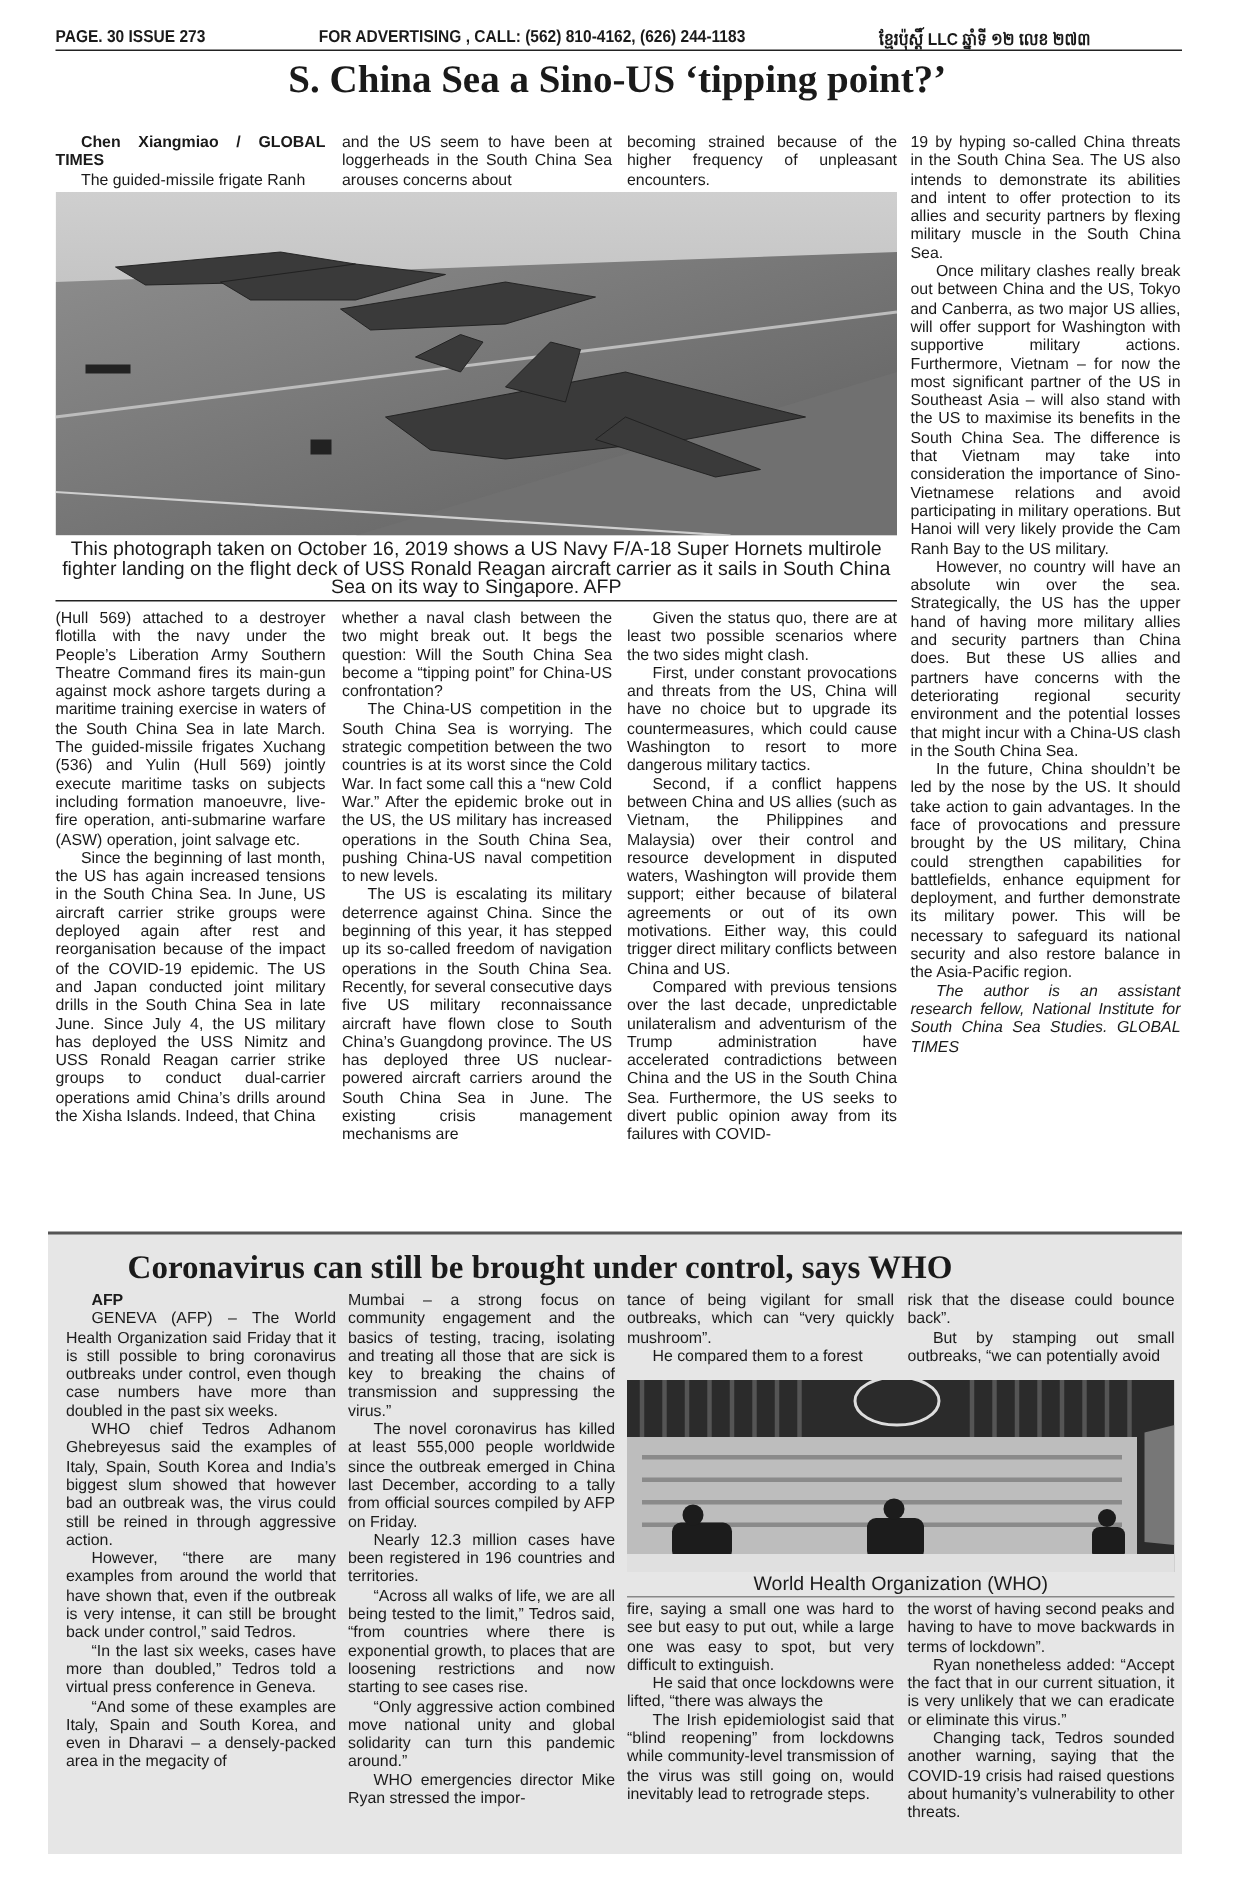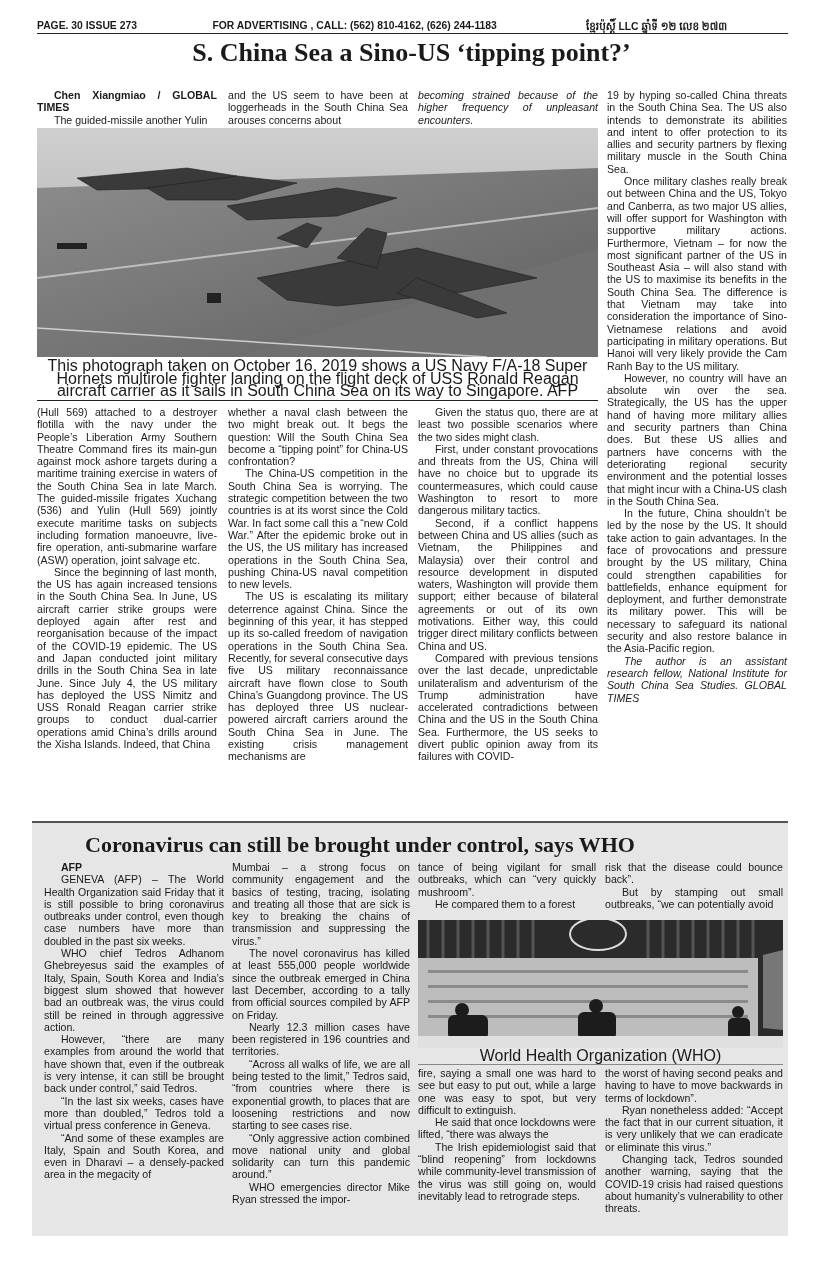--- a/index.html
+++ b/index.html
@@ -10,43 +10,43 @@
             font-family:"Liberation Sans", sans-serif; transform:scaleX(0.9); transform-origin:left; }
   .header span { position:absolute; top:0; white-space:nowrap; }
   .rule { background:#222; height:1px; }
   .headline { font-weight:bold; text-align:center; white-space:nowrap;font-family:Liberation Serif, serif; }
   .col { position:absolute; font-size:10.6px; line-height:12.3px; text-align:justify; }
   .col p { margin:0; text-indent:1.6em; }
   .col p.noindent { text-indent:0; }
   .byline { font-weight:bold; }
   .italic { font-style:italic; }
   .photo { position:absolute; overflow:hidden; }
-  .caption { position:absolute; font-size:16px; line-height:12.5px; text-align:center; }
+  .caption { position:absolute; font-size:13px; line-height:12.5px; text-align:center; }
   .graybox { position:absolute; left:32px; top:822px; width:756px; height:414px; background:#e6e6e6; }
 </style>
 </head>
 <body>
 
 <div class="abs header">
   <span style="left:0">PAGE. 30  ISSUE 273</span>
   <span style="left:195px">FOR ADVERTISING ,  CALL: (562) 810-4162, (626) 244-1183</span>
   <span style="left:610px">ខ្មែរប៉ុស្តិ៍ LLC  ឆ្នាំទី ១២  លេខ ២៧៣</span>
 </div>
 <div class="abs rule" style="left:37px; top:33px; width:751px;"></div>
 
 <div class="abs headline" style="left:0; top:36px; width:823px; font-size:26px; line-height:34px;">S. China Sea a Sino-US ‘tipping point?’</div>
 
 <div class="col" style="left:37px; top:89px; width:180px;">
   <p class="byline">Chen Xiangmiao / GLOBAL TIMES</p>
-  <p>The guided-missile another Yulin</p>
+  <p>The guided-missile frigate Ranh</p>
 </div>
 <div class="col" style="left:228px; top:89px; width:180px;">
   <p class="noindent">and the US seem to have been at loggerheads in the South China Sea arouses concerns about</p>
 </div>
-<div class="col" style="left:418px; top:89px; width:180px;font-style:italic;">
+<div class="col" style="left:418px; top:89px; width:180px;">
   <p class="noindent">becoming strained because of the higher frequency of unpleasant encounters.</p>
 </div>
 
 <div class="photo" style="left:37px; top:128px; width:561px; height:229px;">
   <svg width="561" height="229" viewBox="0 0 561 229">
     <defs>
       <linearGradient id="sea" x1="0" y1="0" x2="0" y2="1">
         <stop offset="0" stop-color="#cfcfcf"></stop>
         <stop offset="1" stop-color="#a9a9a9"></stop>
       </linearGradient>

